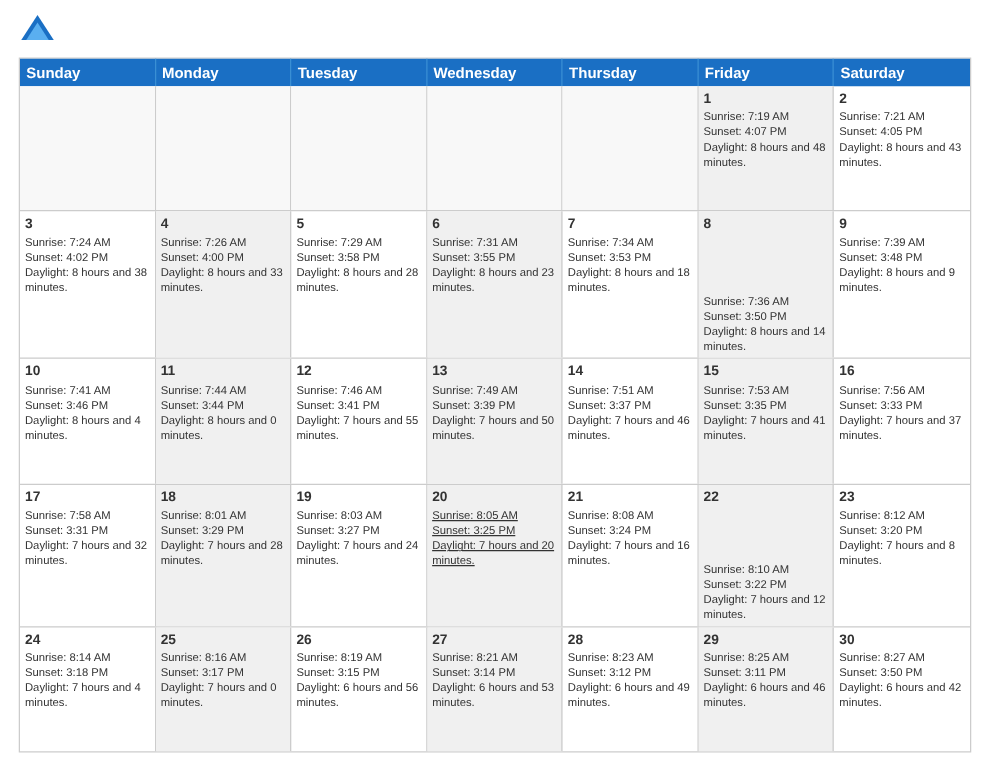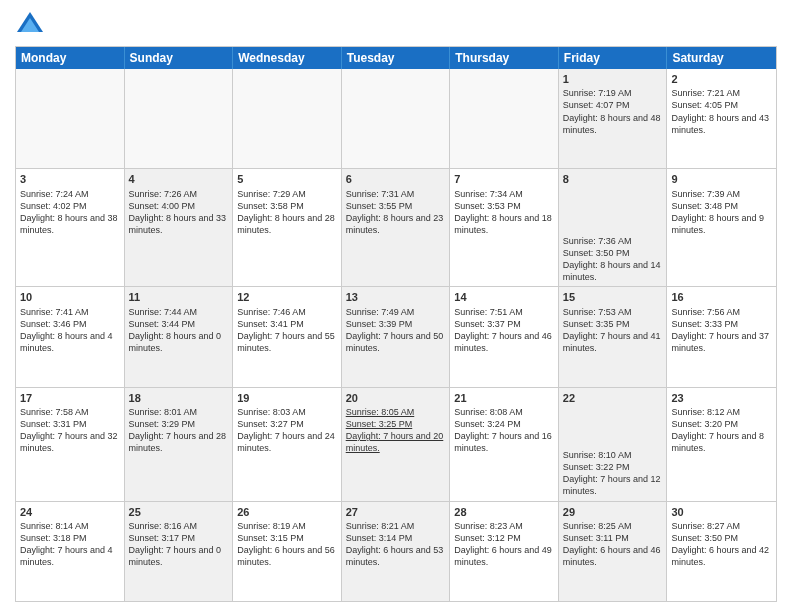--- a/index.html
+++ b/index.html
@@ -122,24 +122,24 @@
       </div>
     </div>
     <div class="title-block">
       <div class="calendar-title"></div>
       <div class="calendar-subtitle"></div>
     </div>
   </div>
 
   <div class="calendar">
     <div class="cal-header" id="cal-header">
+        <div class="cal-header-cell">Sunday</div>
         <div class="cal-header-cell">Monday</div>
-        <div class="cal-header-cell">Sunday</div>
+        <div class="cal-header-cell">Tuesday</div>
         <div class="cal-header-cell">Wednesday</div>
-        <div class="cal-header-cell">Tuesday</div>
         <div class="cal-header-cell">Thursday</div>
         <div class="cal-header-cell">Friday</div>
         <div class="cal-header-cell">Saturday</div>
       </div>
     <div class="cal-body" id="cal-body">
         <div class="cal-row">
           <div class="cal-cell empty"></div>
           <div class="cal-cell empty"></div>
           <div class="cal-cell empty"></div>
           <div class="cal-cell empty"></div>

